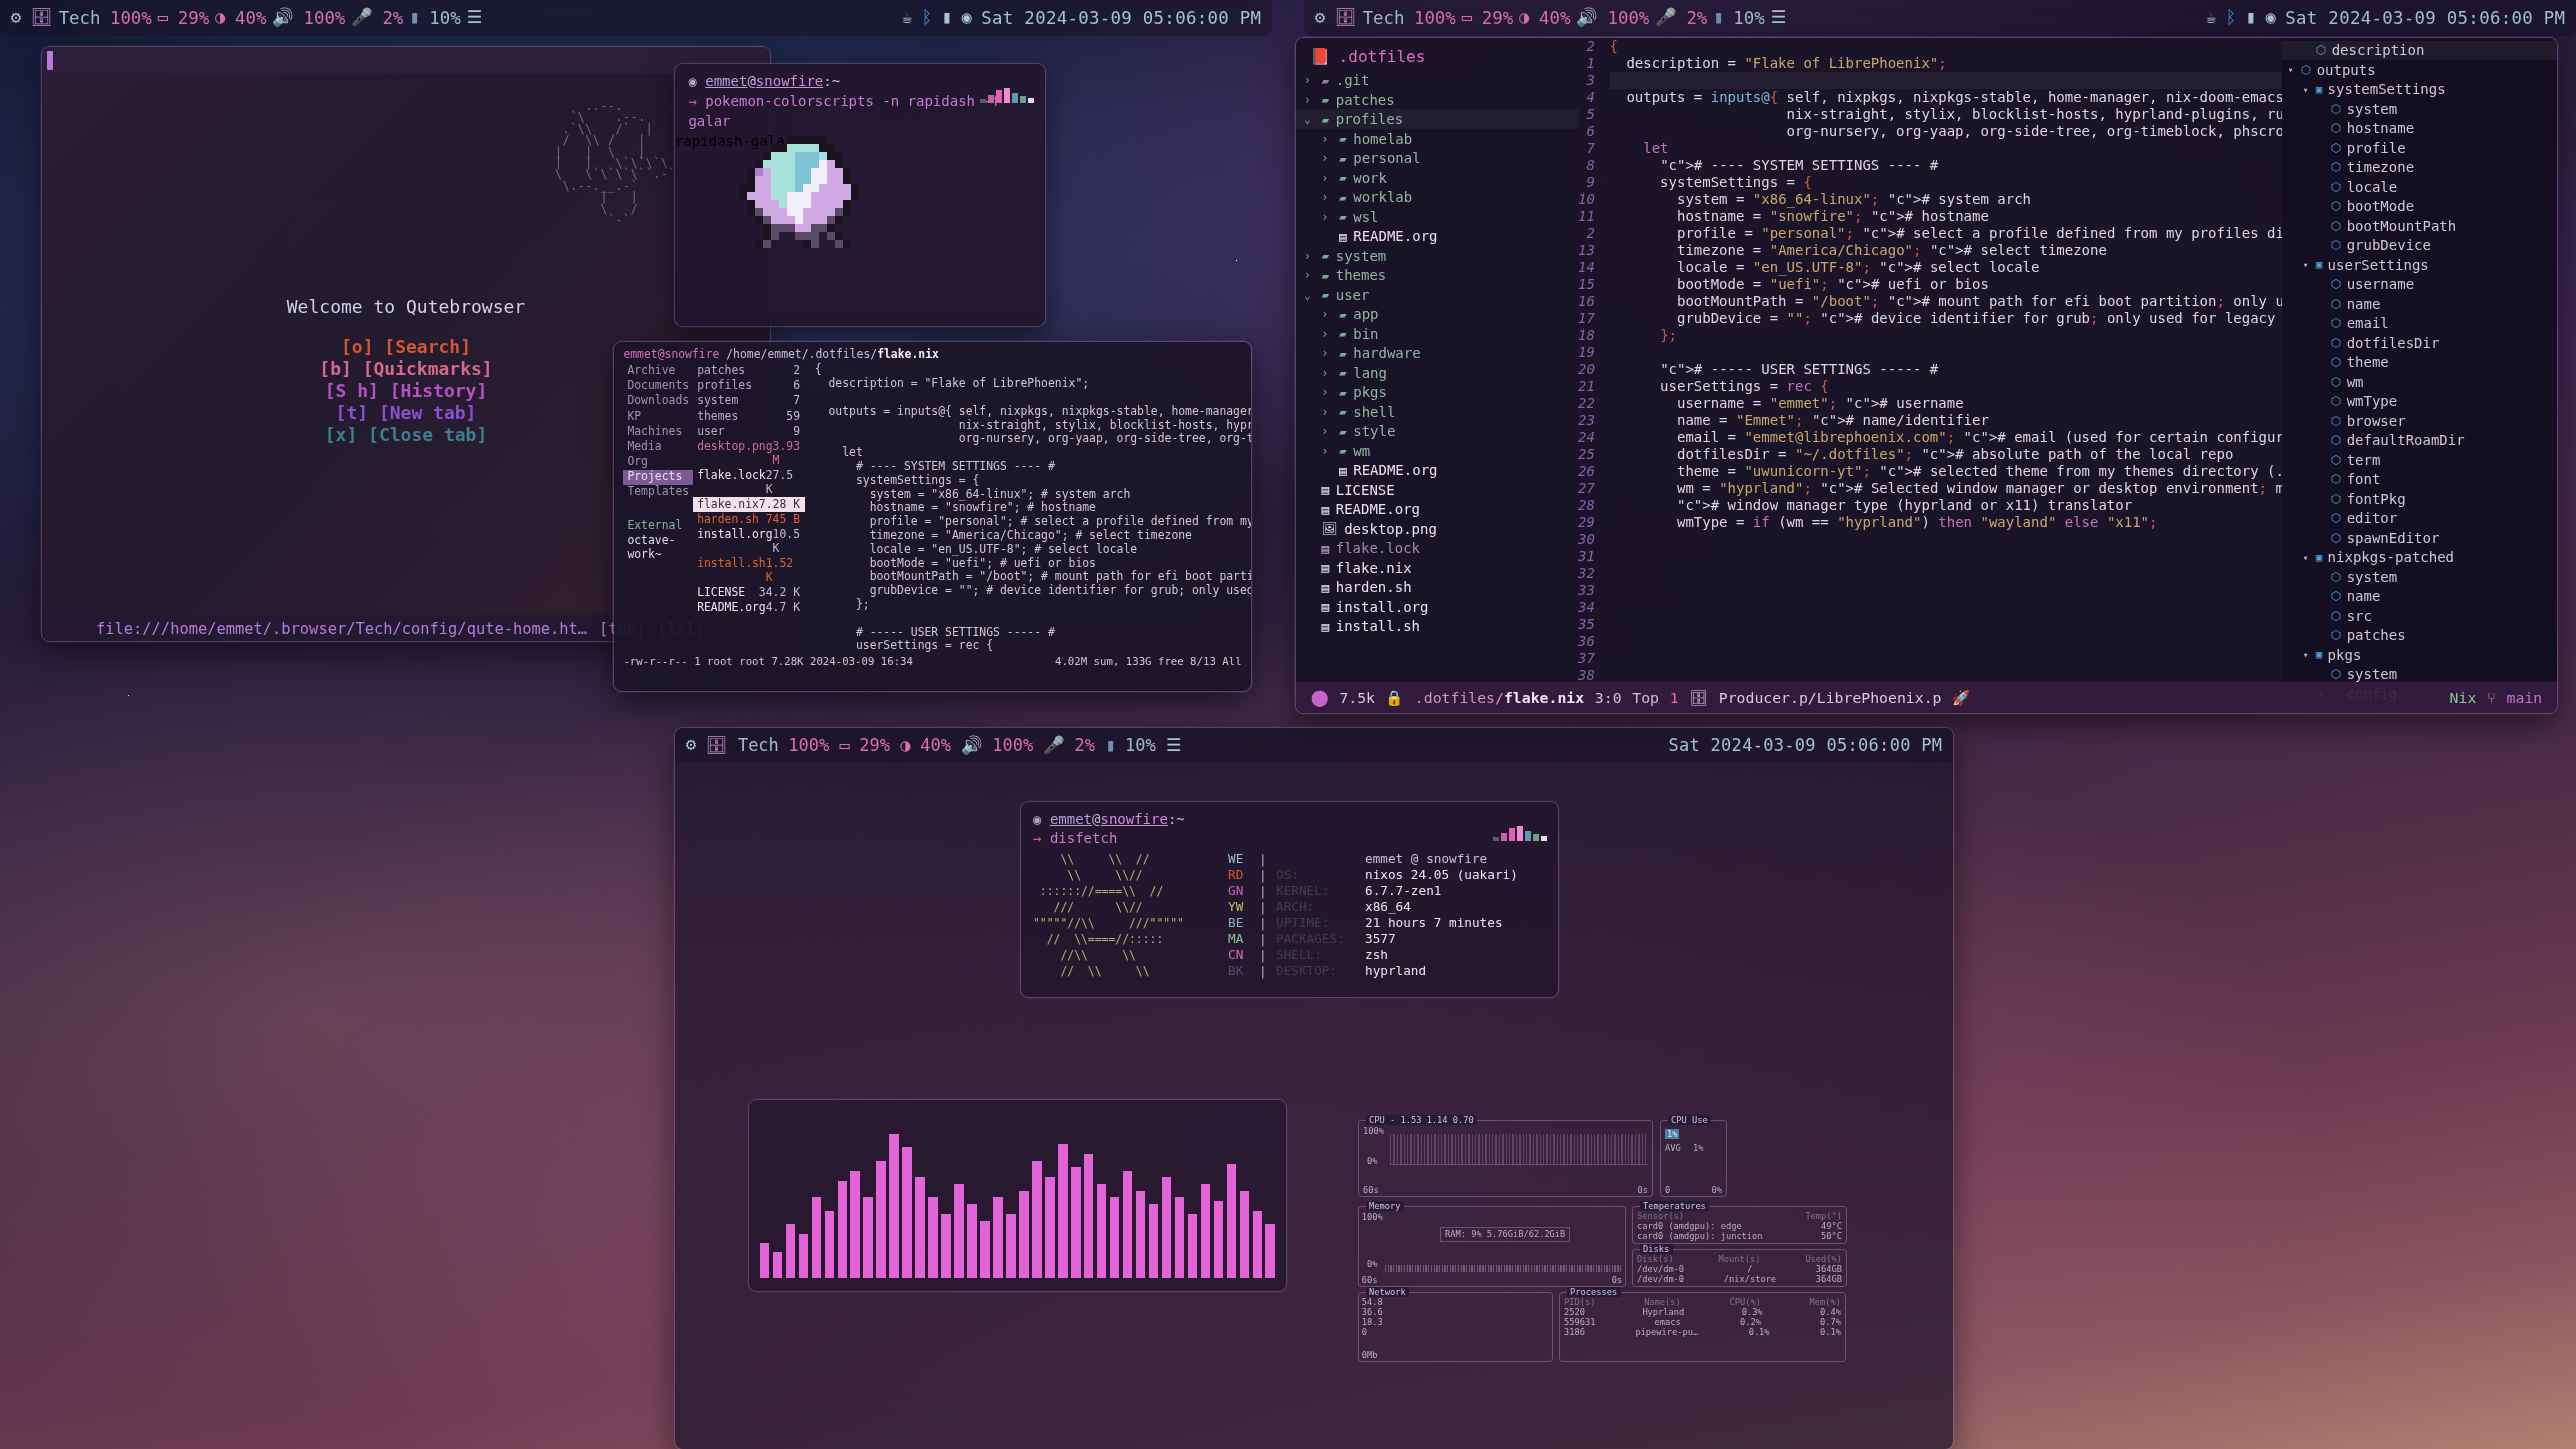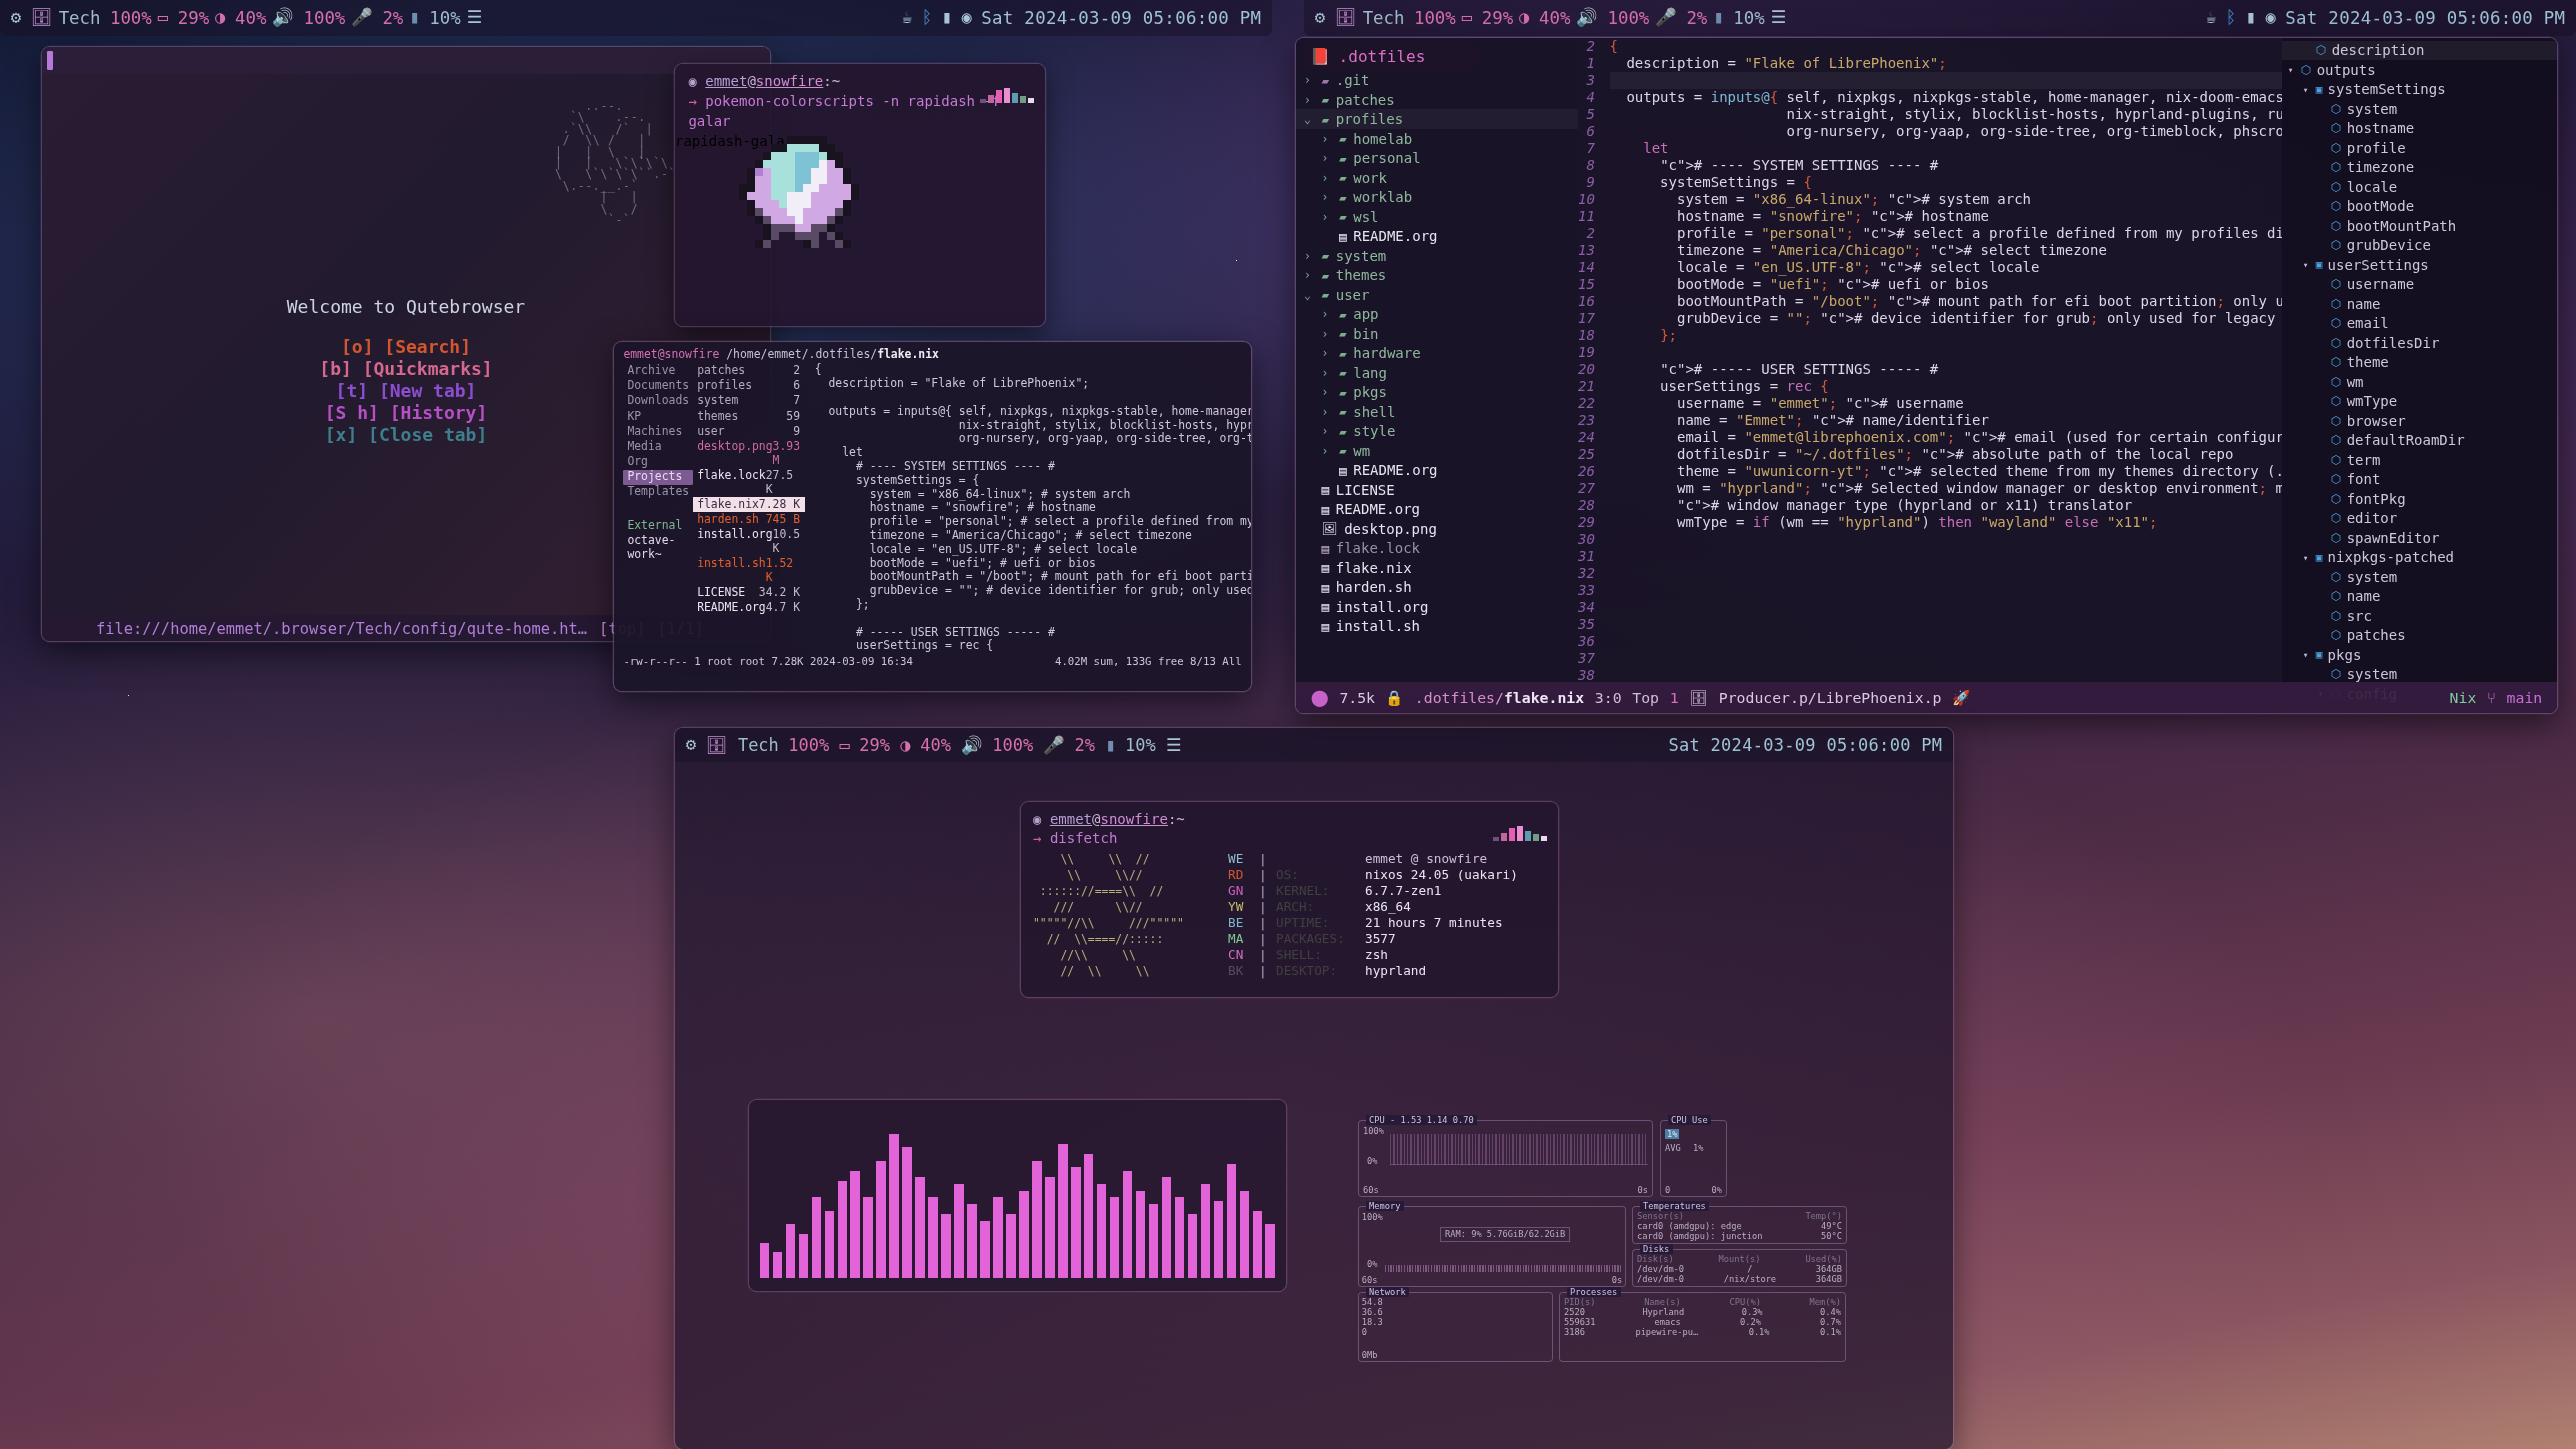--- a/index.html
+++ b/index.html
@@ -282,22 +282,22 @@
   \   \`\`\`\``.-`
    \.--.__.-`
         |   |
         \   /
          `-`</div>
     <div id="qute-menu">
       <div class="welcome">Welcome to Qutebrowser</div>
       <div class="links" id="qute-links">
           <div style="color: rgb(210, 86, 46);">[o] [Search]</div>
           <div style="color: rgb(212, 104, 143);">[b] [Quickmarks]</div>
+          <div style="color: rgb(181, 81, 196);">[S h] [History]</div>
           <div style="color: rgb(140, 78, 209);">[t] [New tab]</div>
-          <div style="color: rgb(181, 81, 196);">[S h] [History]</div>
           <div style="color: rgb(61, 127, 138);">[x] [Close tab]</div>
         </div>
     </div>
   </div>
   <div id="qute-status">
     <span>file:///home/emmet/.browser/Tech/config/qute-home.ht…</span>
     <span class="pos">[top]</span>
     <span class="pos">[1/1]</span>
   </div>
 </div>

